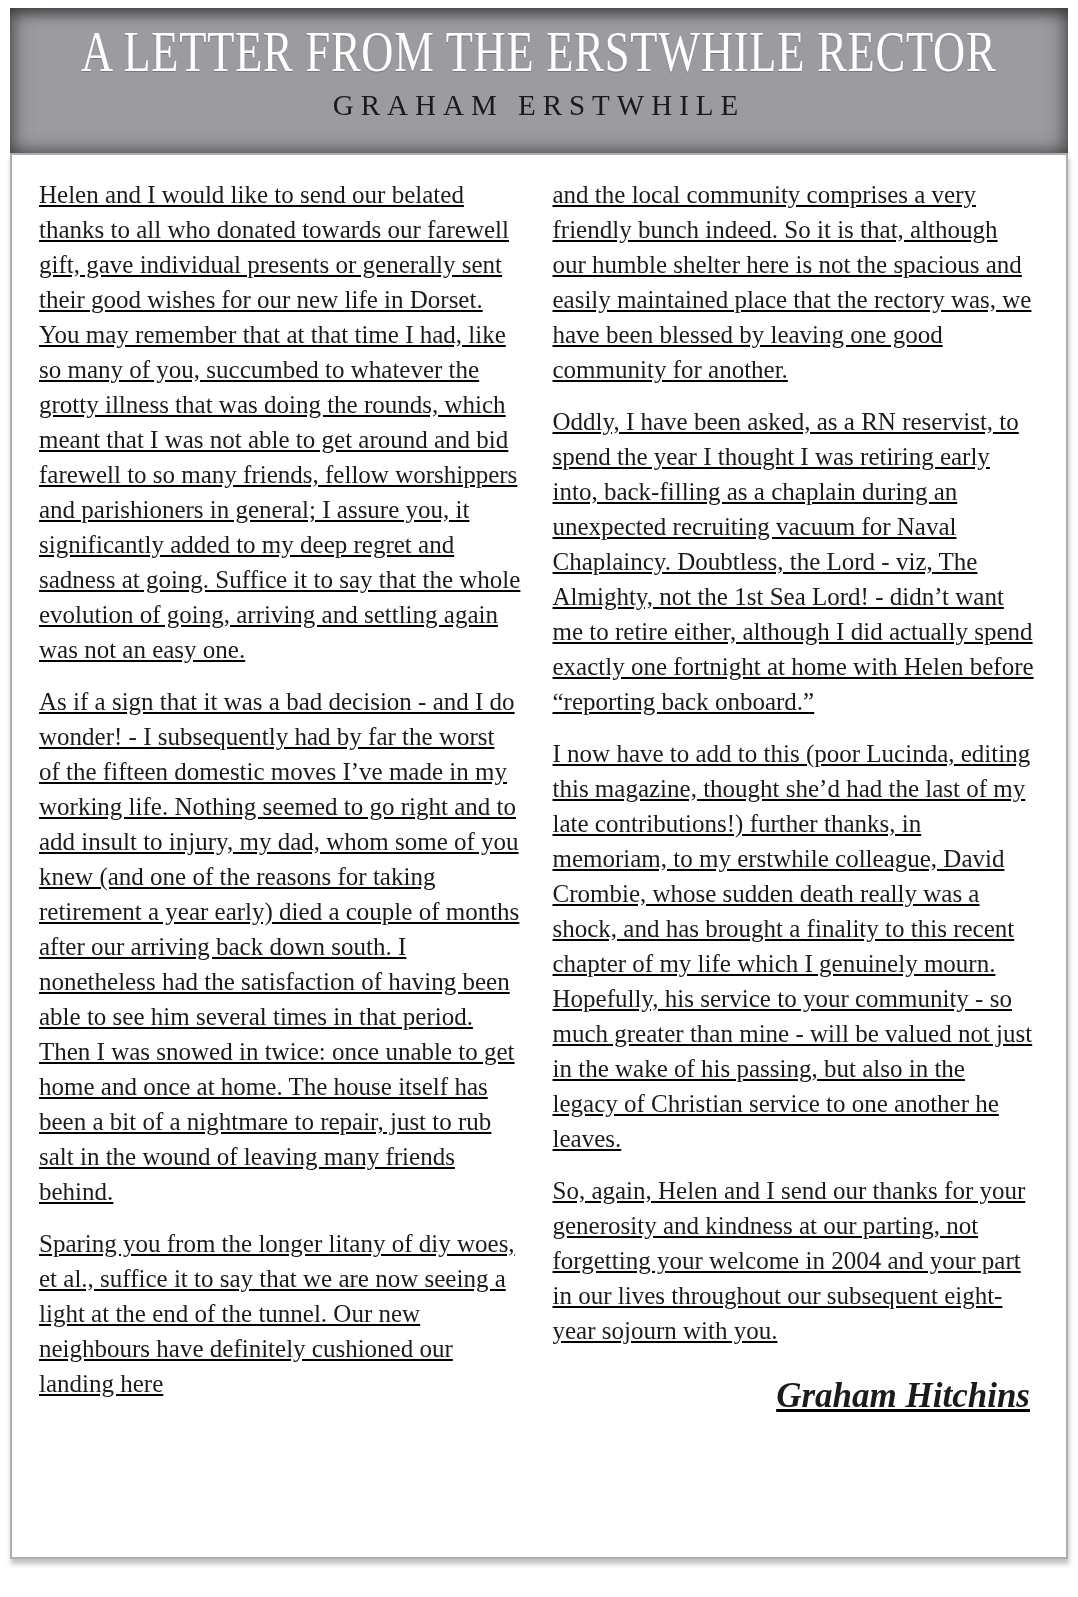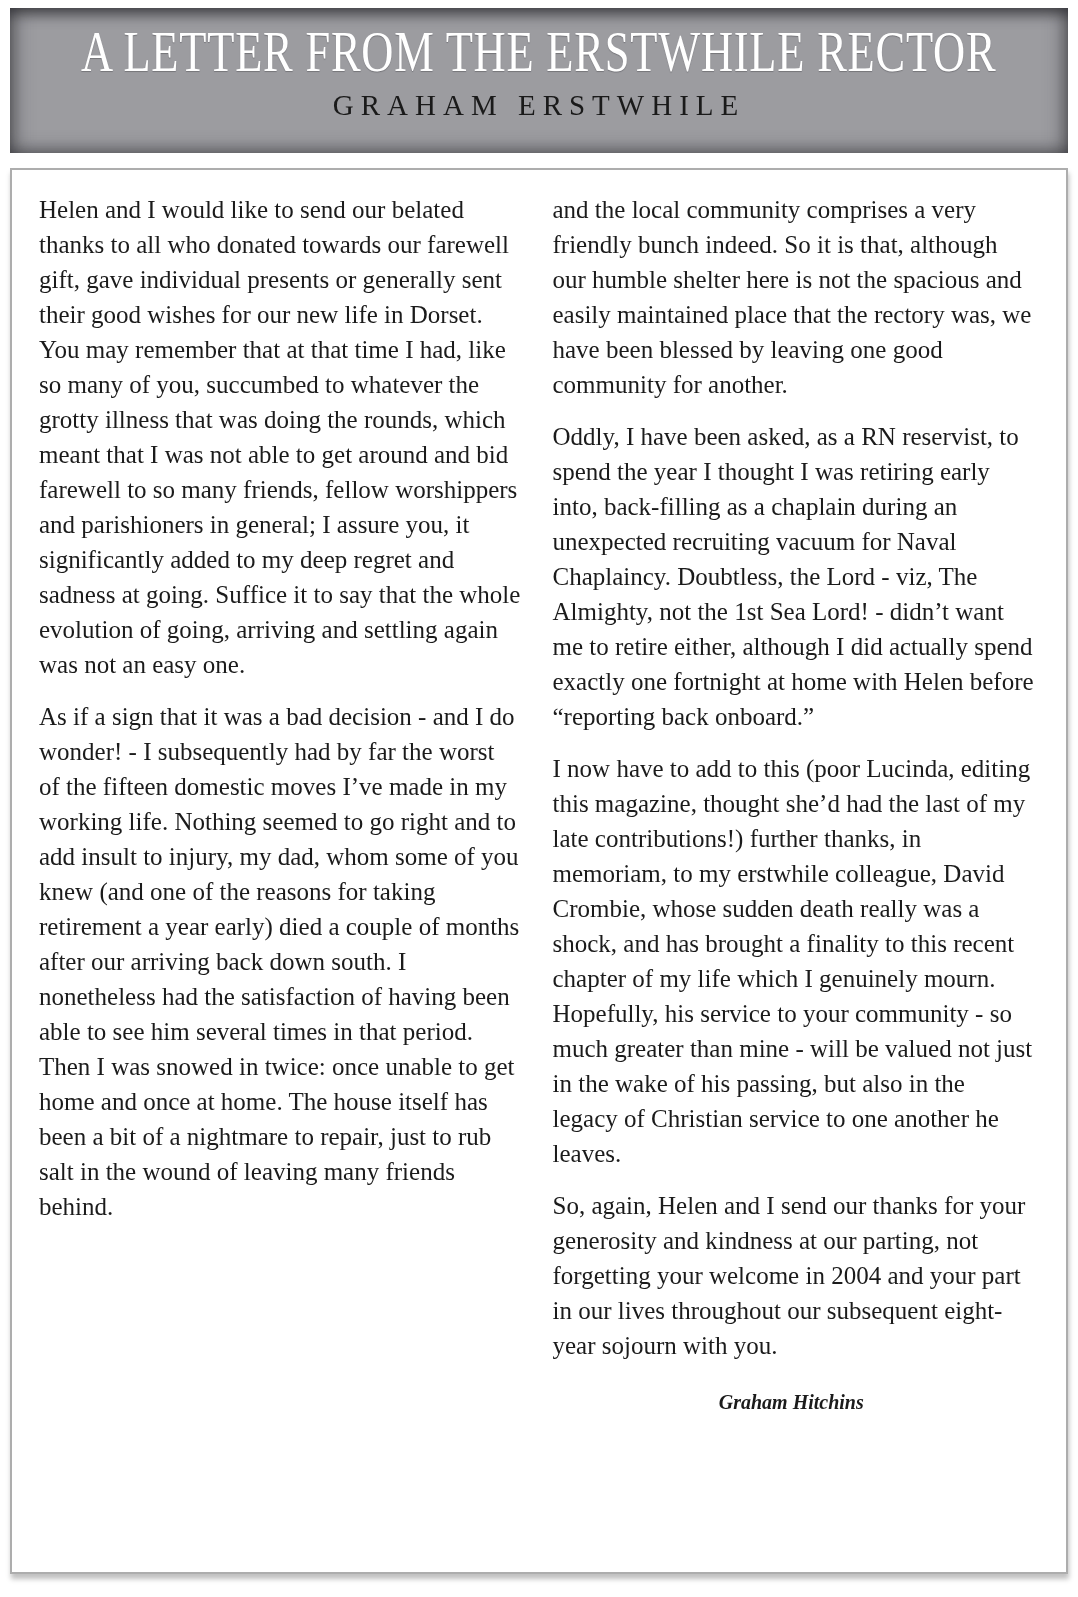--- a/index.html
+++ b/index.html
@@ -23,21 +23,20 @@
     background: var(--banner-gray, #9c9ca0);
     display: flex;
     flex-direction: column;
     align-items: center;
     padding-top: 14px;
     box-shadow:
       inset 0 12px 14px -6px rgba(45,45,50,.8),
       inset 0 -12px 16px -8px rgba(45,45,50,.5),
       inset 14px 0 18px -9px rgba(45,45,50,.55),
       inset -14px 0 18px -9px rgba(45,45,50,.55);
-    margin-bottom: 15px;
   }
   .title {
     margin: 0;
     font-weight: 400;
     font-size: 57px;
     line-height: 1.05;
     color: var(--title-text, #ffffff);
     letter-spacing: 1px;
     white-space: nowrap;
     transform: scaleX(.78);
@@ -52,53 +51,55 @@
   }
   .frame {
     box-sizing: border-box;
     height: 1406px;
     background: #ffffff;
     border: 2px solid var(--frame-border, #adadad);
     box-shadow: 1px 5px 5px rgba(0,0,0,.25);
     padding: 22px 32px 0 27px;
     display: flex;
     gap: 32px;
+    text-decoration: underline;
   }
   .column {
     flex: 1 1 0;
     font-size: 25px;
     line-height: 35px;
     color: var(--body-text, #1b1b1b);
   }
   .column p { margin: 0 0 17px 0; }
   .signature {
-    text-align: center;
+    text-align: right;
     font-weight: bold;
     font-style: italic;
-    font-size: 20px;
-    margin-top: 22px;
+    font-size: 35px;
+    margin-top: 30px;
     padding-right: 4px;
     color: var(--body-text, #1b1b1b);
   }
 </style>
 </head>
 <body>
 
 <div class="page">
 
   <header class="banner">
     <h1 class="title">A LETTER FROM THE ERSTWHILE RECTOR</h1>
     <div class="author">GRAHAM ERSTWHILE</div>
   </header>
 
   <main class="frame">
 
     <div class="column">
       <p>Helen and I would like to send our belated thanks to all who donated towards our farewell gift, gave individual presents or generally sent their good wishes for our new life in Dorset.  You may remember that at that time I had, like so many of you, succumbed to whatever the grotty illness that was doing the rounds, which meant that I was not able to get around and bid farewell to so many friends, fellow worshippers and parishioners in general; I assure you, it significantly added to my deep regret and sadness at going.  Suffice it to say that the whole evolution of going, arriving and settling again was not an easy one.</p>
       <p>As if a sign that it was a bad decision - and I do wonder! - I subsequently had by far the worst of the fifteen domestic moves I’ve made in my working life.  Nothing seemed to go right and to add insult to injury, my dad, whom some of you knew (and one of the reasons for taking retirement a year early) died a couple of months after our arriving back down south.  I nonetheless had the satisfaction of having been able to see him several times in that period.  Then I was snowed in twice: once unable to get home and once at home.  The house itself has been a bit of a nightmare to repair, just to rub salt in the wound of leaving many friends behind.</p>
+      <p>Sparing you from the longer litany of diy woes, et al., suffice it to say that we are now seeing a light at the end of the tunnel.  Our new neighbours have definitely cushioned our landing here</p>
     </div>
 
     <div class="column">
       <p>and the local community comprises a very friendly bunch indeed.  So it is that, although our humble shelter here is not the spacious and easily maintained place that the rectory was, we have been blessed by leaving one good community for another.</p>
       <p>Oddly, I have been asked, as a RN reservist, to spend the year I thought I was retiring early into, back-filling as a chaplain during an unexpected recruiting vacuum for Naval Chaplaincy.  Doubtless, the Lord - viz, The Almighty, not the 1st Sea Lord! - didn’t want me to retire either, although I did actually spend exactly one fortnight at home with Helen before “reporting back onboard.”</p>
       <p>I now have to add to this (poor Lucinda, editing this magazine, thought she’d had the last of my late contributions!) further thanks, in memoriam, to my erstwhile colleague, David Crombie, whose sudden death really was a shock, and has brought a finality to this recent chapter of my life which I genuinely mourn.  Hopefully, his service to your community - so much greater than mine - will be valued not just in the wake of his passing, but also in the legacy of Christian service to one another he leaves.</p>
       <p>So, again, Helen and I send our thanks for your generosity and kindness at our parting, not forgetting your welcome in 2004 and your part in our lives throughout our subsequent eight-year sojourn with you.</p>
       <div class="signature">Graham Hitchins</div>
     </div>
 

